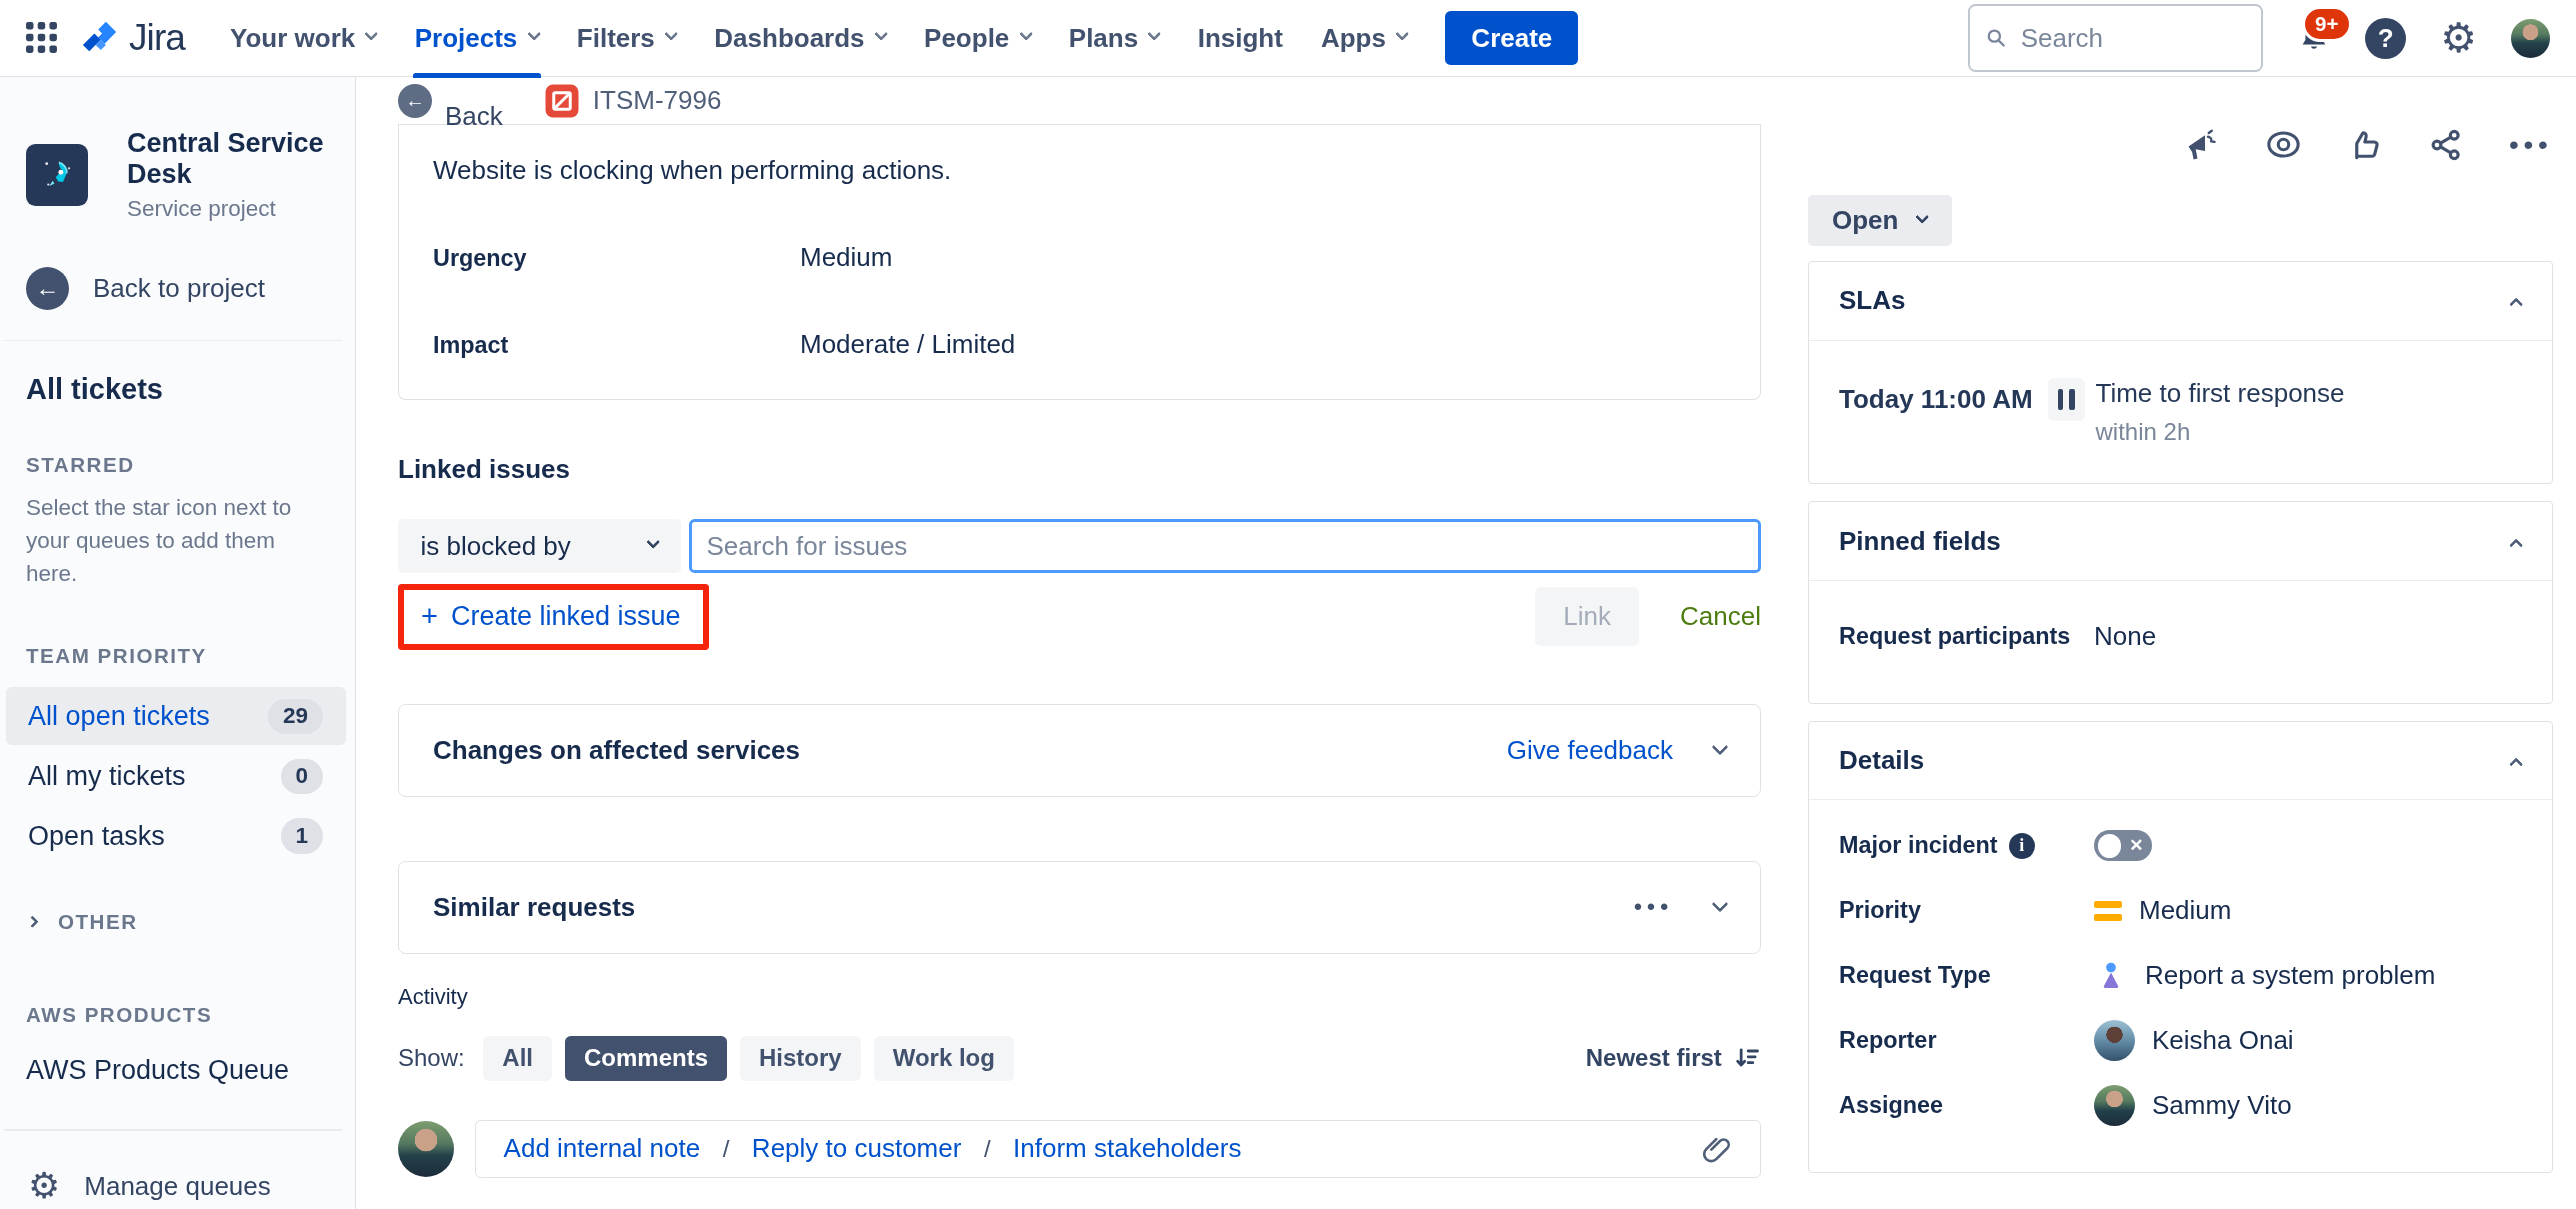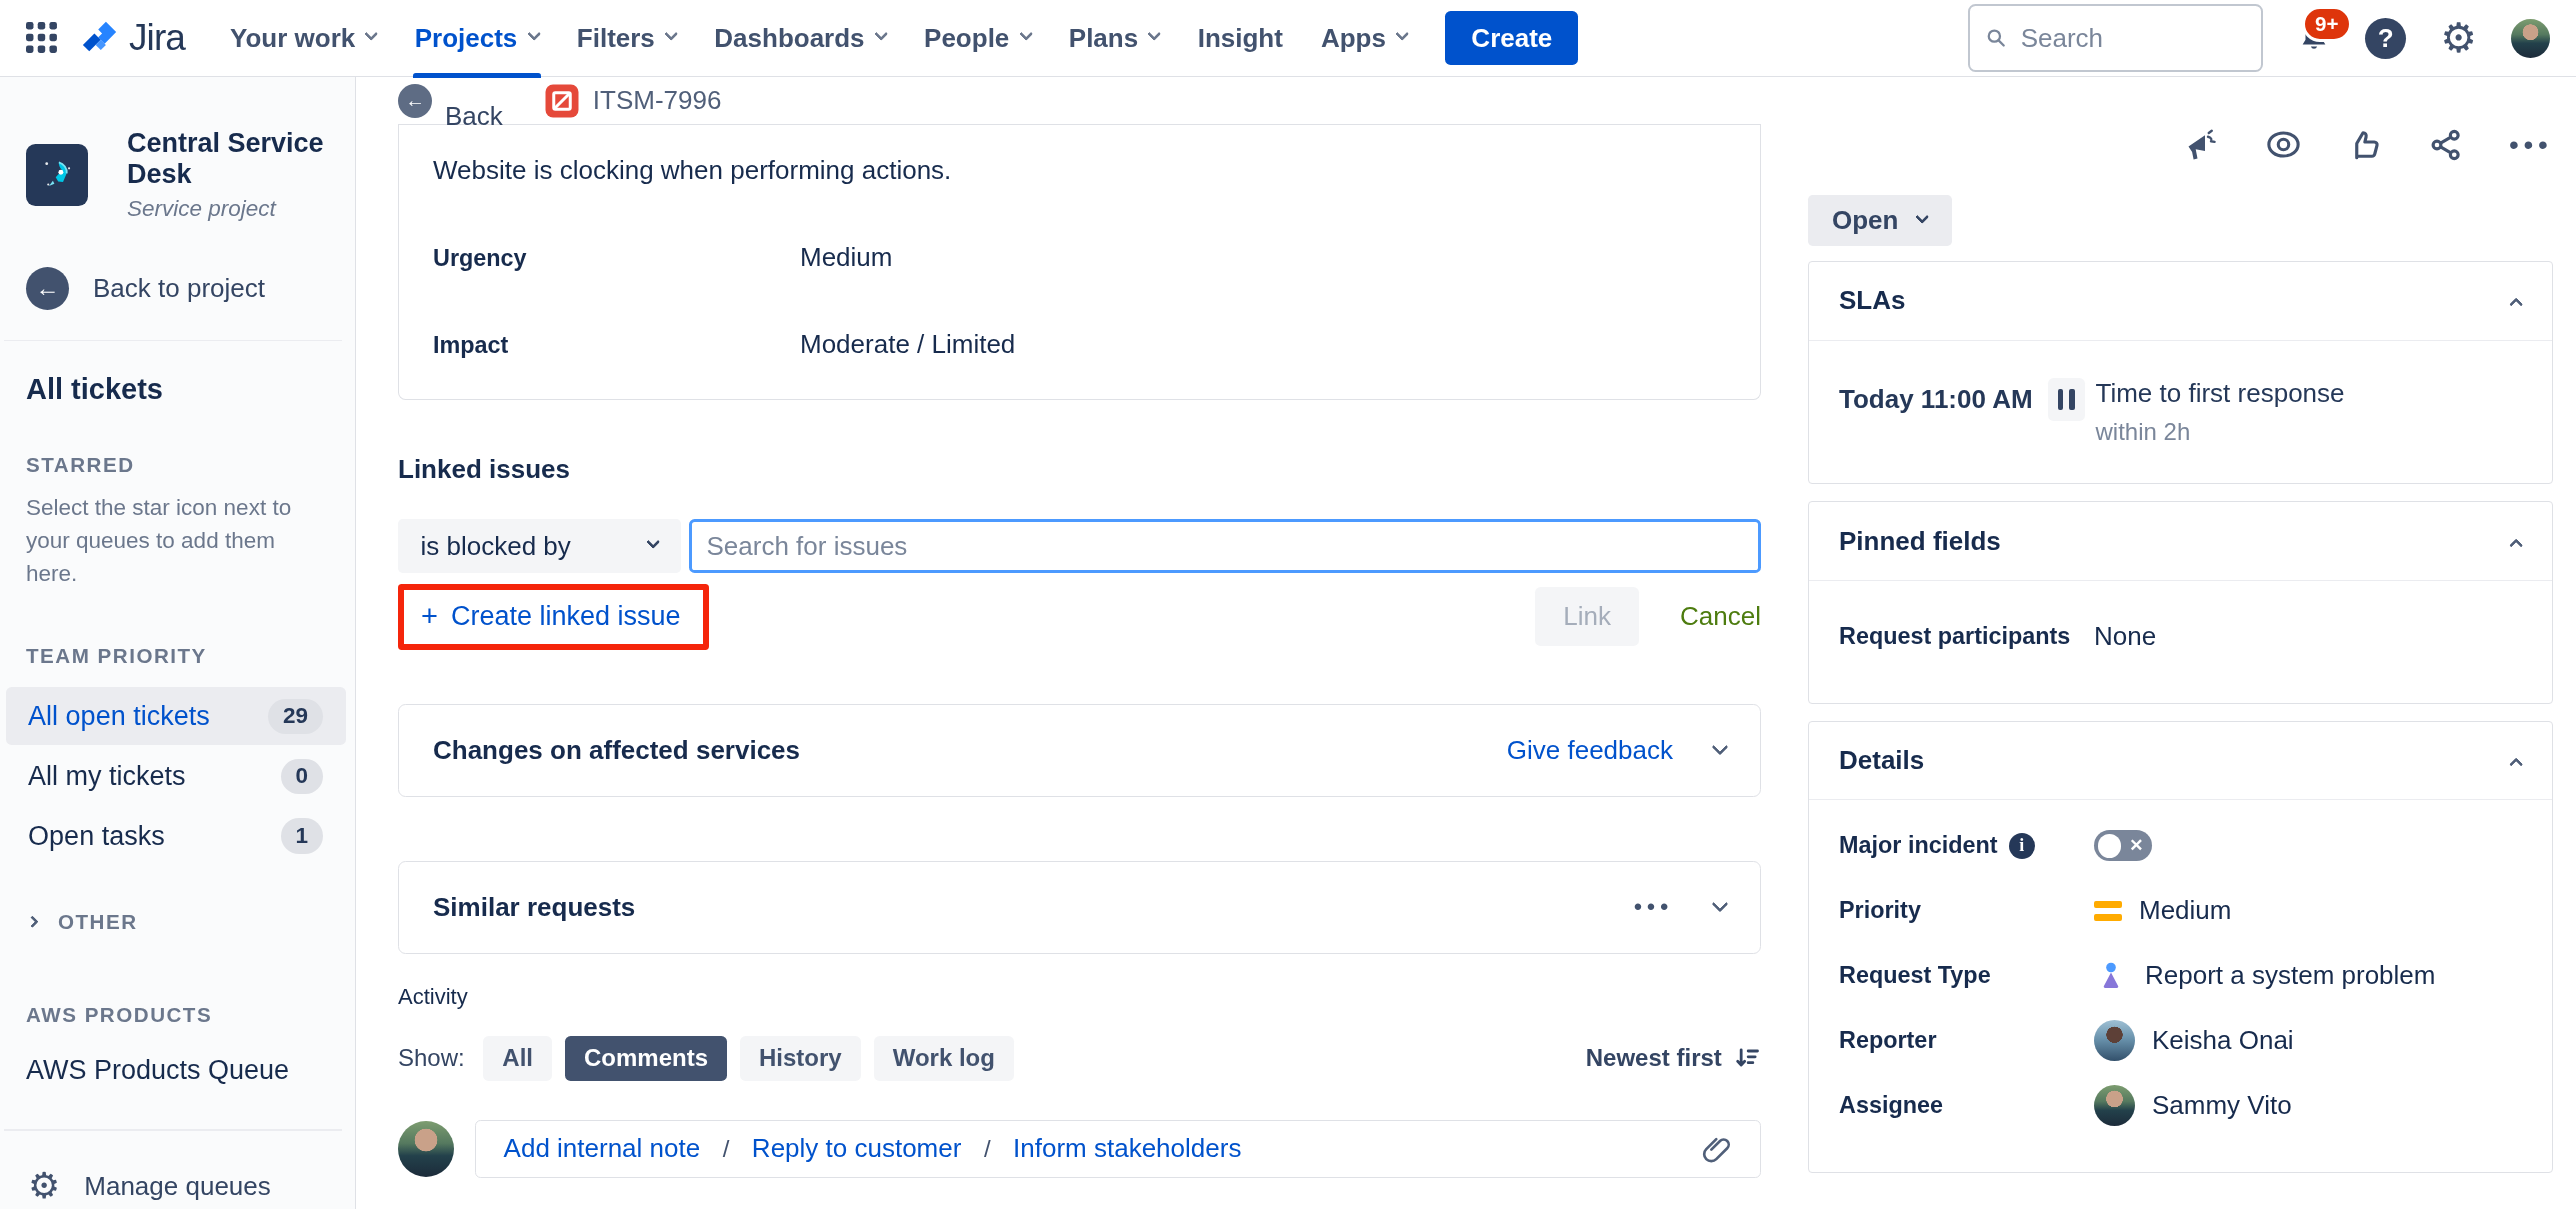--- a/index.html
+++ b/index.html
@@ -59,21 +59,21 @@
   
   .layout { display:flex; height:1133px; }
 
   
   .sidebar { width:356px; flex-shrink:0; background:#FAFBFC; border-right:1.9px solid #DFE1E6;
              padding-top:51px; overflow:hidden; }
   .sb-project { display:flex; align-items:center; gap:39px; padding:0 26px; }
   .sb-project-icon { width:62px; height:62px; border-radius:9.4px; background:#253858;
              display:flex; align-items:center; justify-content:center; flex-shrink:0; }
   .sb-project-name { font-size:27px; font-weight:700; color:#172B4D; }
-  .sb-project-type { font-size:22.5px; color:#6B778C; margin-top:5.6px;font-style:italic; }
+  .sb-project-type { font-size:22.5px; color:#6B778C; margin-top:5.6px; }
   .sb-back { display:flex; align-items:center; gap:24px; padding:0 26px; margin-top:45px; cursor:pointer; }
   .sb-back-circle { width:43px; height:43px; border-radius:50%; background:#42526E; color:#fff;
              display:flex; align-items:center; justify-content:center; font-size:24px; flex-shrink:0; }
   .sb-back-label { font-size:26px; color:#344563; font-weight:500; }
   .sb-divider { height:1.9px; background:#EBECF0; margin:30px 13px 0 3.7px; }
   .sb-alltickets { font-size:29px; font-weight:700; color:#172B4D; padding:0 26px; margin-top:32px; }
   .sb-heading { font-size:20.6px; font-weight:700; letter-spacing:1.5px; color:#6B778C;
              padding:0 26px; }
   .sb-hint { font-size:22.5px; color:#6B778C; line-height:1.45; padding:0 37px 0 26px; margin-top:15px; }
   .sb-queue { display:flex; align-items:center; justify-content:space-between; height:58px;

